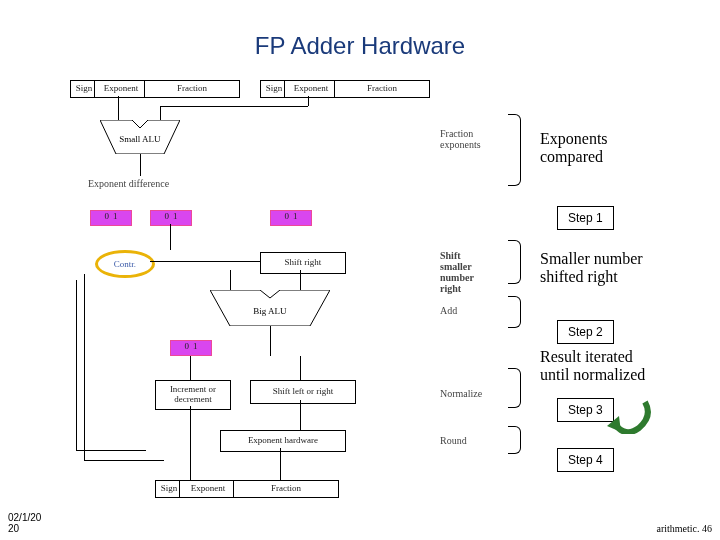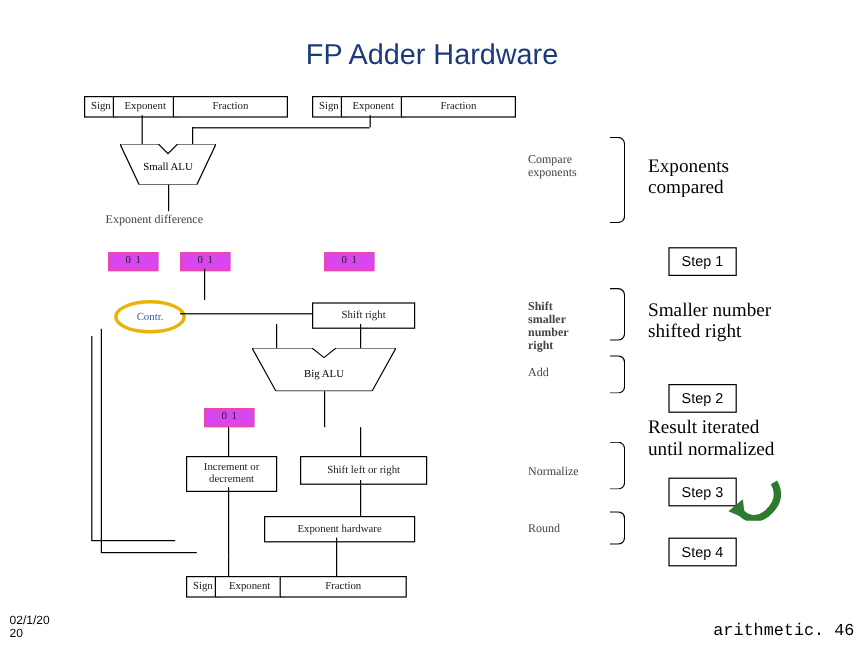--- a/index.html
+++ b/index.html
@@ -108,22 +108,22 @@
     position:absolute;
     bottom: 6px;
     left: 8px;
     font-size: 10px;
     font-family: Arial, sans-serif;
   }
   .footer-right {
     position:absolute;
     bottom: 6px;
     right: 8px;
-    font-size: 14px;
-    font-family: Liberation Mono, monospace;
+    font-size: 10px;
+    font-family: Liberation Serif, serif;
   }
 </style>
 </head>
 <body>
 
 <div class="title">FP Adder Hardware</div>
 
 <div class="diagram">
 
   <div class="box" style="top:0;left:0;width:22px;height:14px">Sign</div>
@@ -186,21 +186,21 @@
   <div class="box" style="top:400px;left:109px;width:52px;height:14px">Exponent</div>
   <div class="box" style="top:400px;left:163px;width:100px;height:14px">Fraction</div>
   <div class="line" style="top:368px;left:210px;width:1px;height:32px"></div>
   <div class="line" style="top:384px;left:120px;width:1px;height:16px"></div>
 
   <div class="line" style="top:194px;left:14px;width:1px;height:186px"></div>
   <div class="line" style="top:380px;left:14px;width:80px;height:1px"></div>
   <div class="line" style="top:200px;left:6px;width:1px;height:170px"></div>
   <div class="line" style="top:370px;left:6px;width:70px;height:1px"></div>
 
-  <div class="label-right" style="top:48px;left:370px;">Compare
+  <div class="label-right" style="top:48px;left:370px;">Fraction
 exponents</div>
   <div class="label-right" style="top:170px;left:370px;font-weight:bold;">Shift smaller
 number right</div>
   <div class="label-right" style="top:225px;left:370px;">Add</div>
   <div class="label-right" style="top:308px;left:370px;">Normalize</div>
   <div class="label-right" style="top:355px;left:370px;">Round</div>
 </div>
 
 <div class="brace" style="top:114px;left:508px;height:70px;"></div>
 <div class="right-ann" style="top:130px;left:540px;white-space:pre;">Exponents

